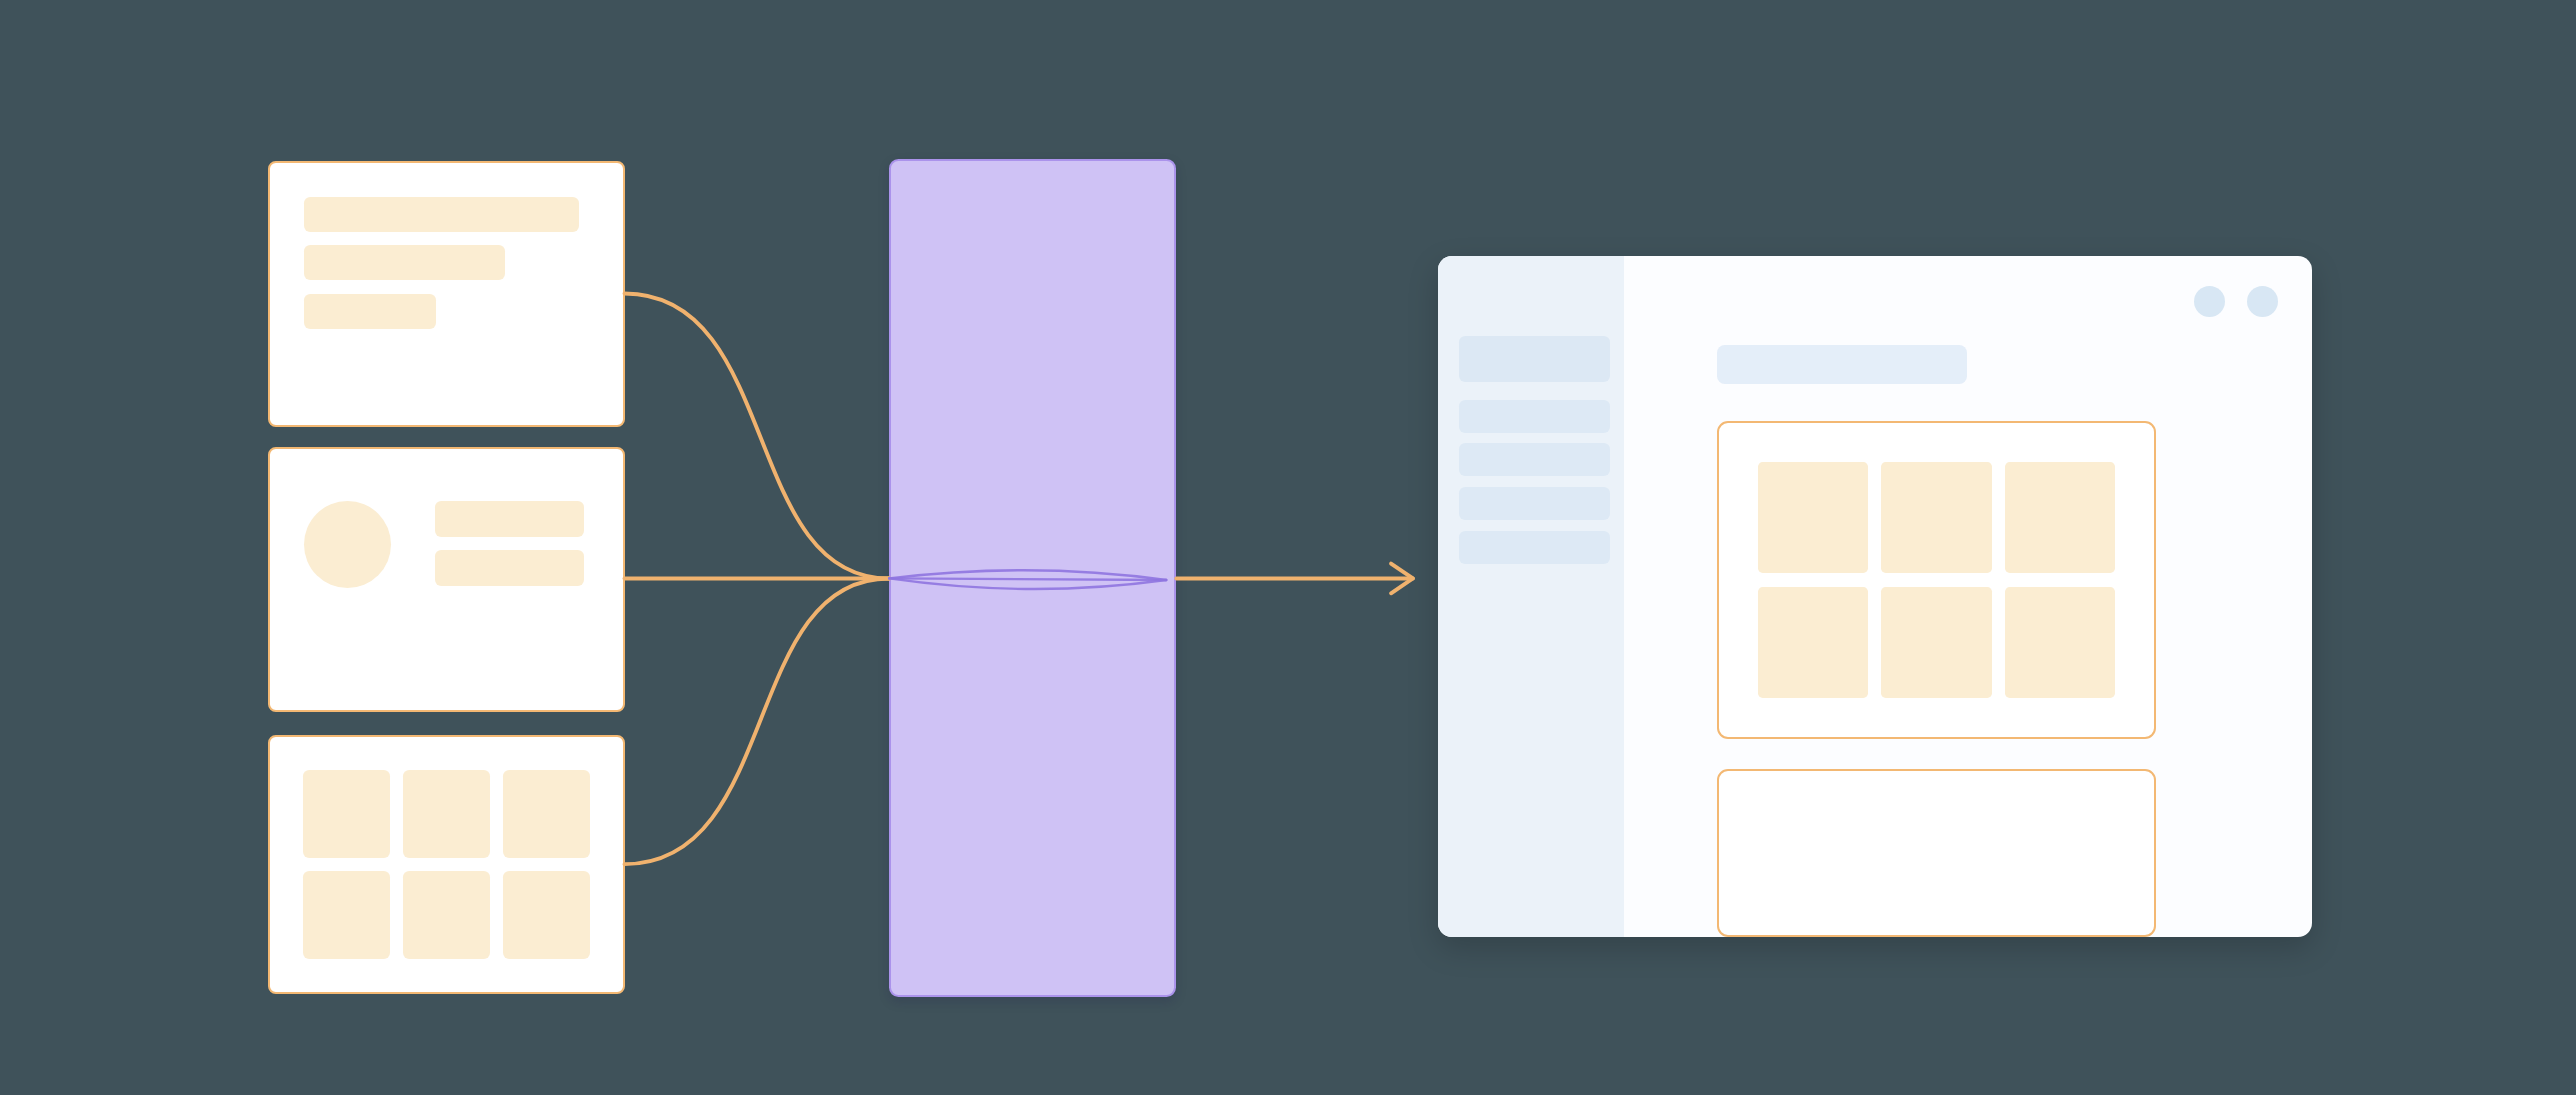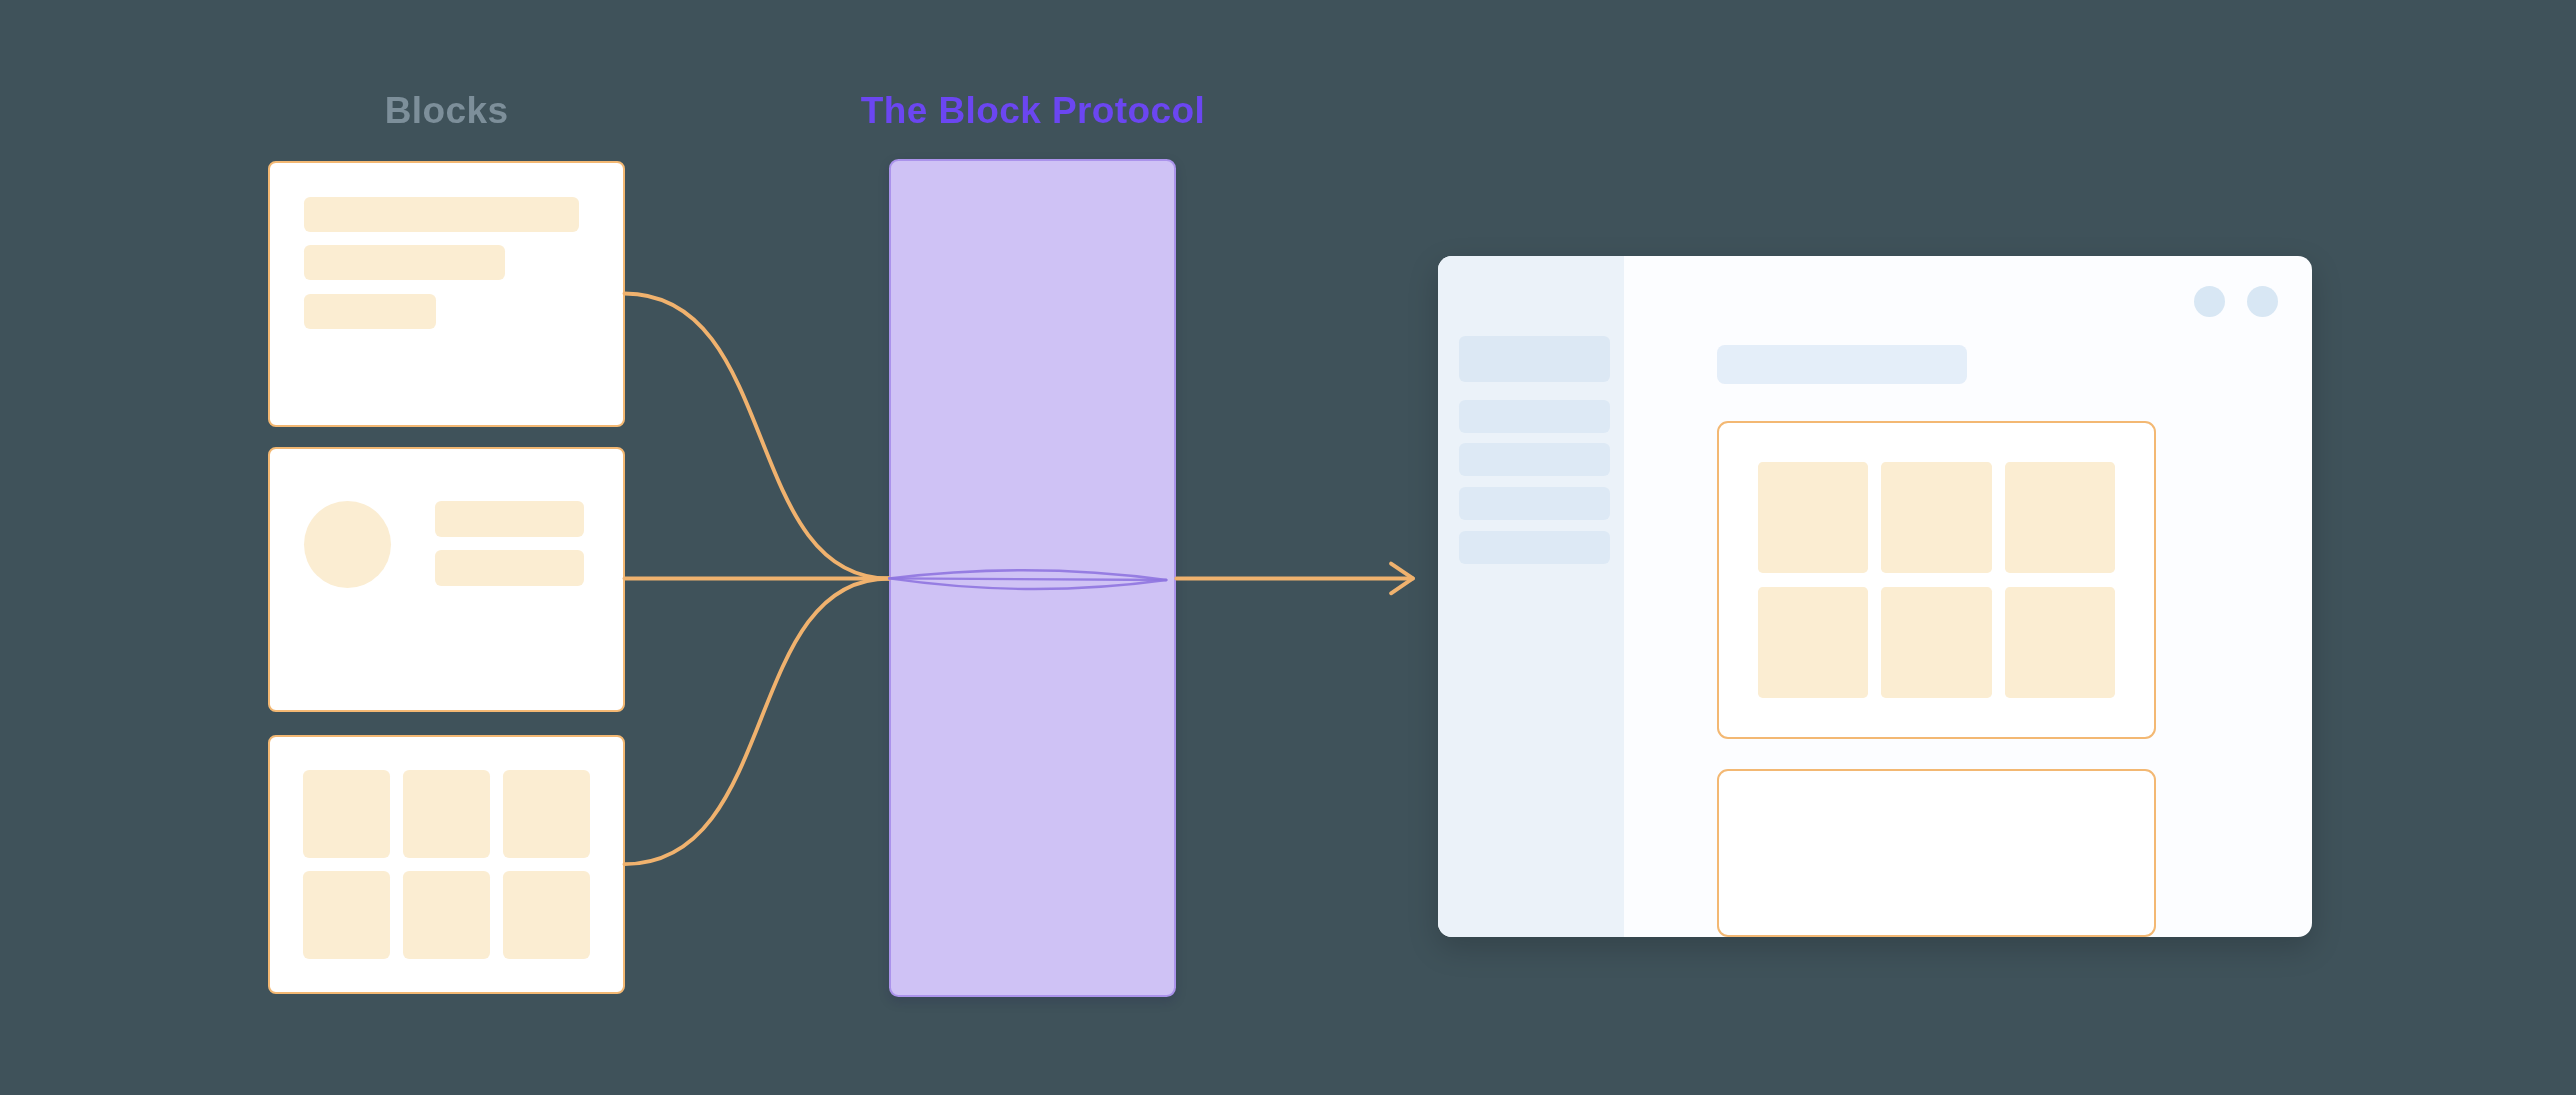--- a/index.html
+++ b/index.html
@@ -102,22 +102,20 @@
   
   .connectors{position:absolute;left:0;top:0;pointer-events:none;z-index:5;}
   .stroke-orange{stroke:var(--orange);stroke-width:5;fill:none;stroke-linecap:round;stroke-linejoin:round;}
   .stroke-fan{stroke:var(--fan-purple);stroke-width:3;fill:none;stroke-linecap:round;opacity:.9;}
 </style>
 </head>
 <body>
 
 <div class="canvas">
 
-  <div class="label label-gray label-blocks">Blocks</div>
-  <div class="label label-purple label-protocol">The Block Protocol</div>
 
   <div class="card card-text">
     <div class="bar bar-a"></div>
     <div class="bar bar-b"></div>
     <div class="bar bar-c"></div>
   </div>
 
   <div class="card card-media">
     <div class="media-circle"></div>
     <div class="media-bars">

